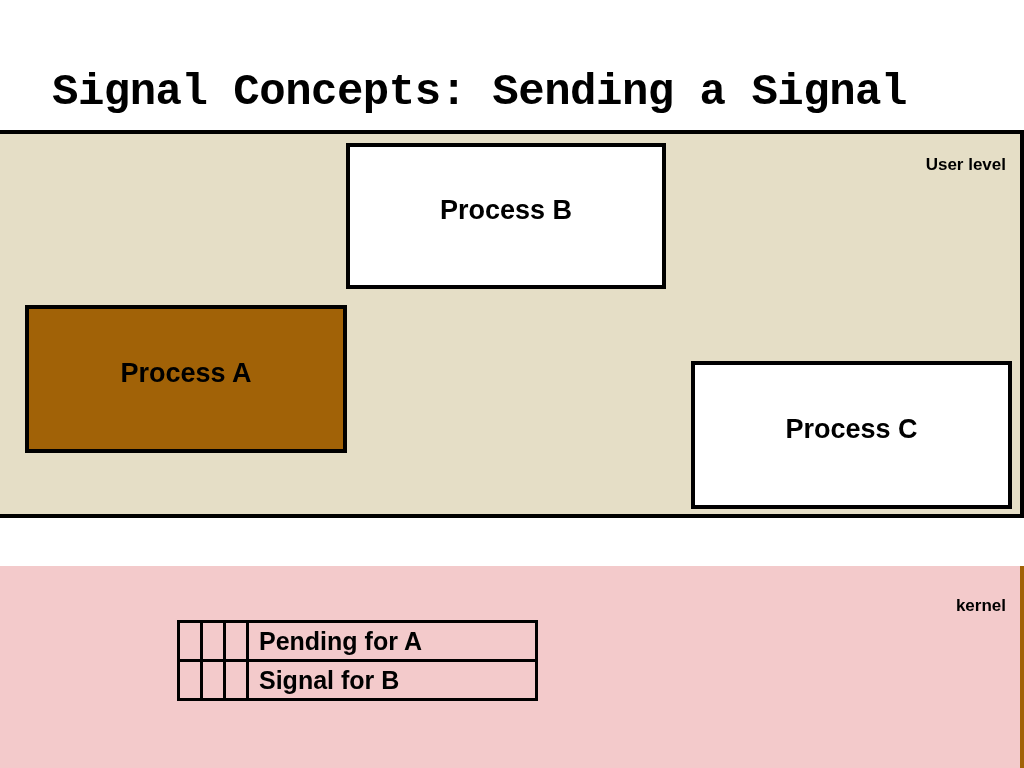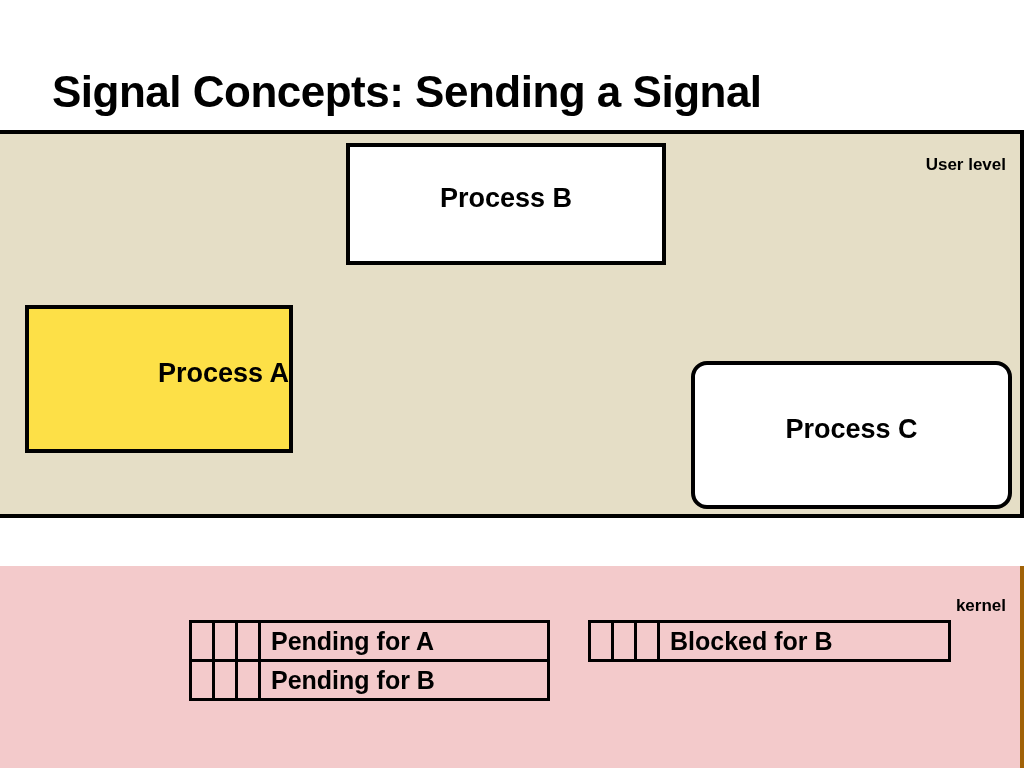--- a/index.html
+++ b/index.html
@@ -15,21 +15,21 @@
     font-family: "Liberation Sans", sans-serif;
   }
 
   
   #slide-title {
     position: absolute;
     left: 52px;
     top: 63px;
     width: 930px;
     height: 58px;
-    font-family: Liberation Sans, sans-serif;
+    font-family: Liberation Mono, monospace;
     font-size: 44px;
     font-weight: bold;
     color: #000000;
     letter-spacing: -0.5px;
     line-height: 58px;
     white-space: nowrap;
   }
 
   
   #user-level-band {
@@ -89,39 +89,37 @@
     font-size: 27px;
     font-weight: bold;
     color: #000000;
     white-space: nowrap;
     position: relative;
     top: -6px;
   }
   #process-a-box {
     left: 25px;
     top: 305px;
-    width: 268px;
+    width: 322px;
     height: 148px;
-    background: #fde047;
-    justify-content: flex-end;
+    background: #a16207;
   }
   #process-b-box {
     left: 346px;
     top: 143px;
     width: 320px;
-    height: 122px;
+    height: 146px;
     background: #FFFFFF;
   }
   #process-c-box {
     left: 691px;
     top: 361px;
     width: 321px;
     height: 148px;
     background: #FFFFFF;
-    border-radius: 16px;
   }
 
   
   .signal-table {
     position: absolute;
     border-collapse: collapse;
     table-layout: fixed;
   }
   .signal-table td {
     border: 3px solid #000000;
@@ -134,21 +132,21 @@
   }
   .signal-table td.label-cell {
     padding-left: 10px;
     font-size: 25px;
     font-weight: bold;
     color: #000000;
     white-space: nowrap;
     line-height: 36px;
   }
   #pending-table {
-    left: 189px;
+    left: 177px;
     top: 620px;
     width: 338px;
   }
   #pending-table td.label-cell { width: 276px; }
   #blocked-table {
     left: 588px;
     top: 620px;
     width: 340px;
   }
   #blocked-table td.label-cell { width: 278px; }
@@ -183,27 +181,21 @@
     <tr>
       <td class="bit-cell"></td>
       <td class="bit-cell"></td>
       <td class="bit-cell"></td>
       <td class="label-cell">Pending for A</td>
     </tr>
     <tr>
       <td class="bit-cell"></td>
       <td class="bit-cell"></td>
       <td class="bit-cell"></td>
-      <td class="label-cell">Pending for B</td>
+      <td class="label-cell">Signal for B</td>
     </tr>
   </tbody>
 </table>
 
 <table class="signal-table" id="blocked-table">
   <tbody>
-    <tr>
-      <td class="bit-cell"></td>
-      <td class="bit-cell"></td>
-      <td class="bit-cell"></td>
-      <td class="label-cell">Blocked for B</td>
-    </tr>
   </tbody>
 </table>
 
 </body></html>

